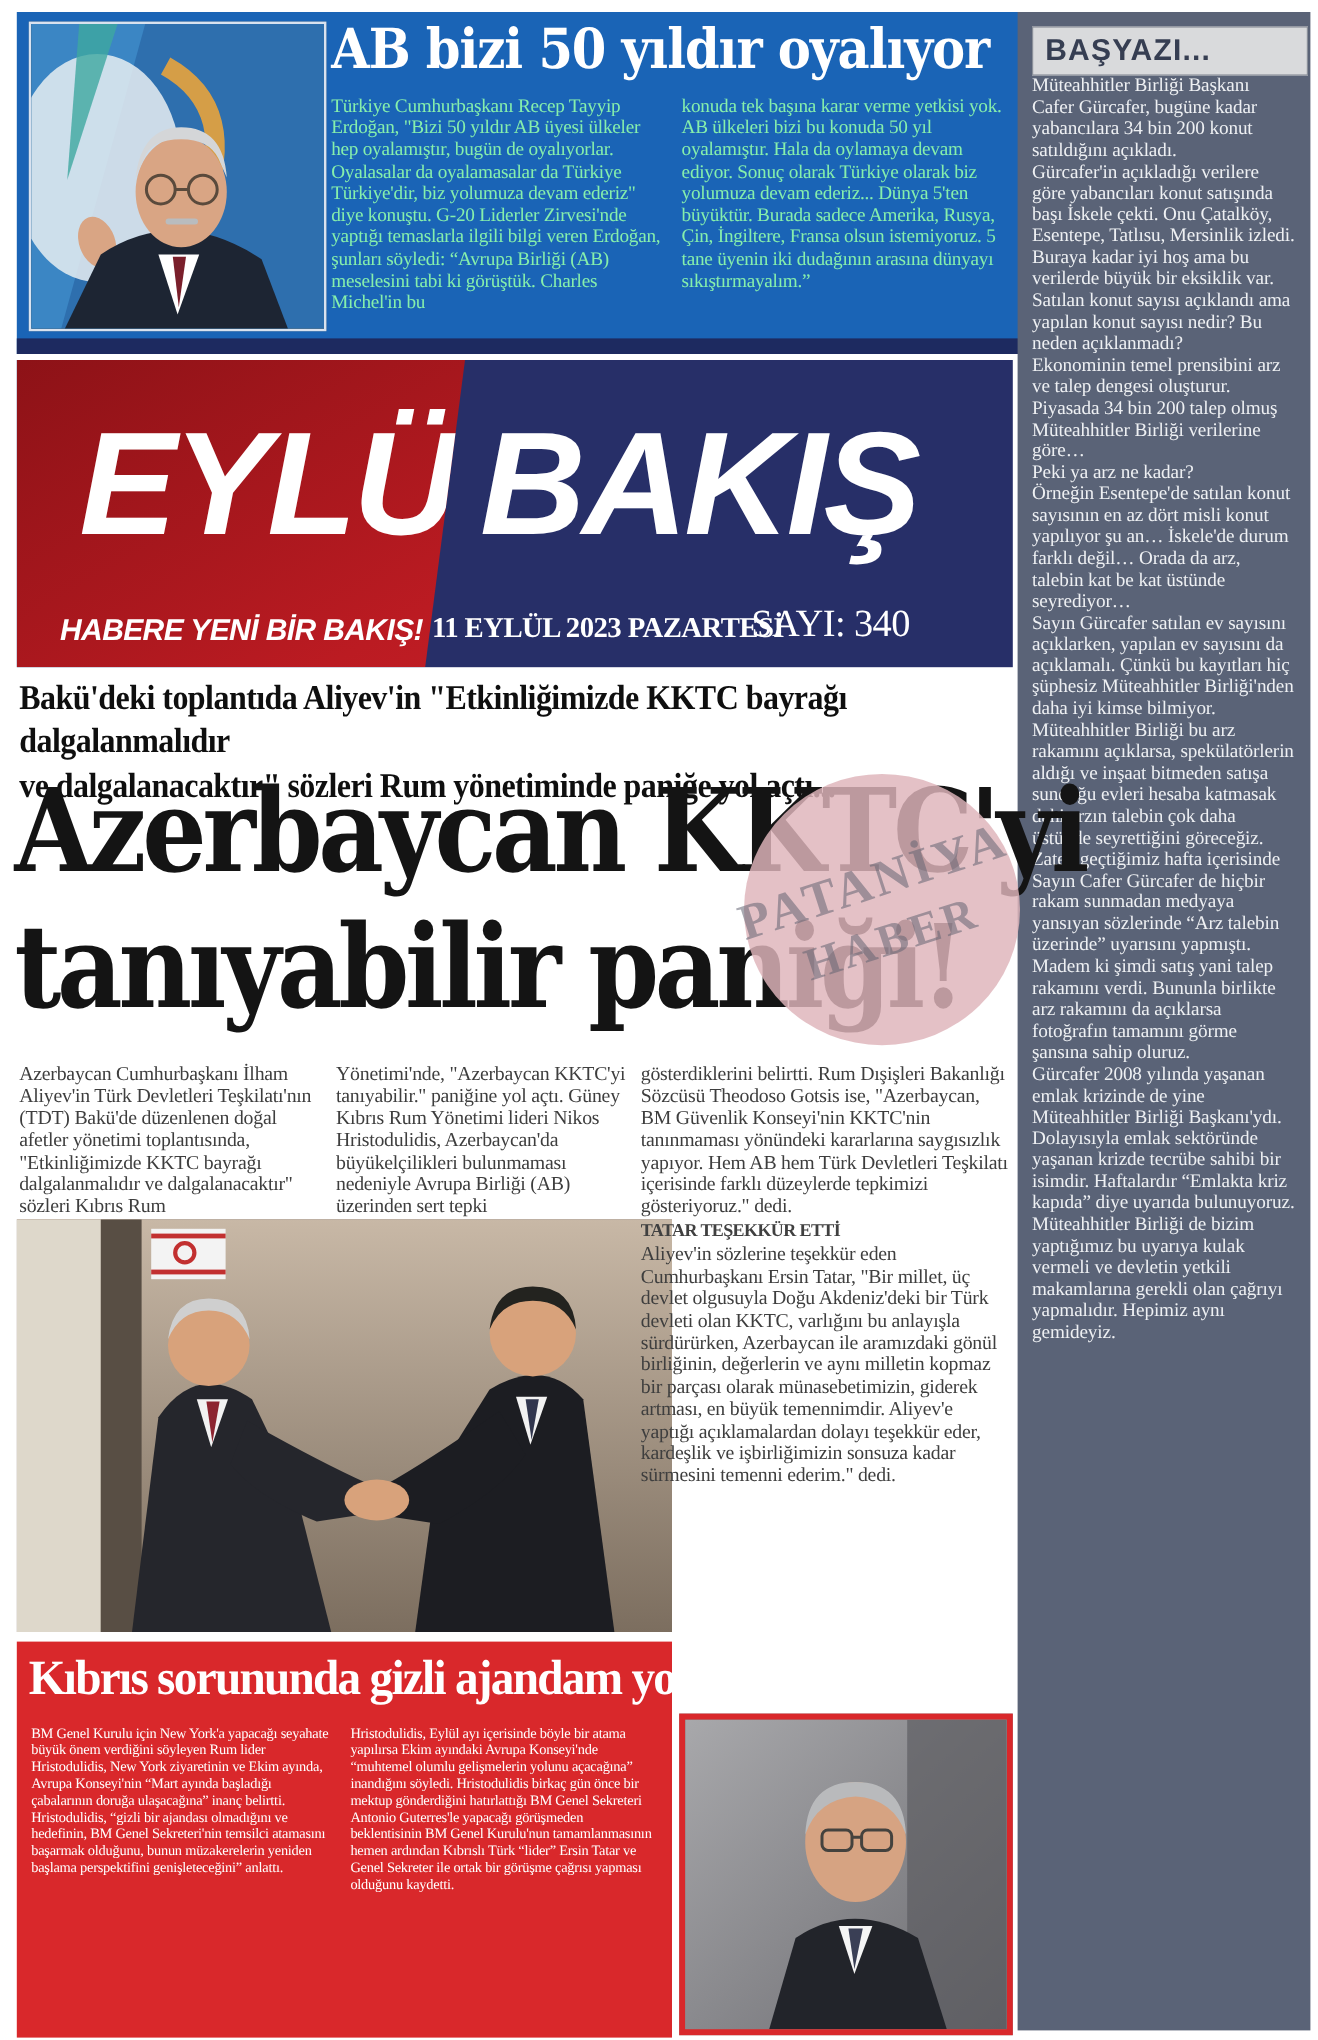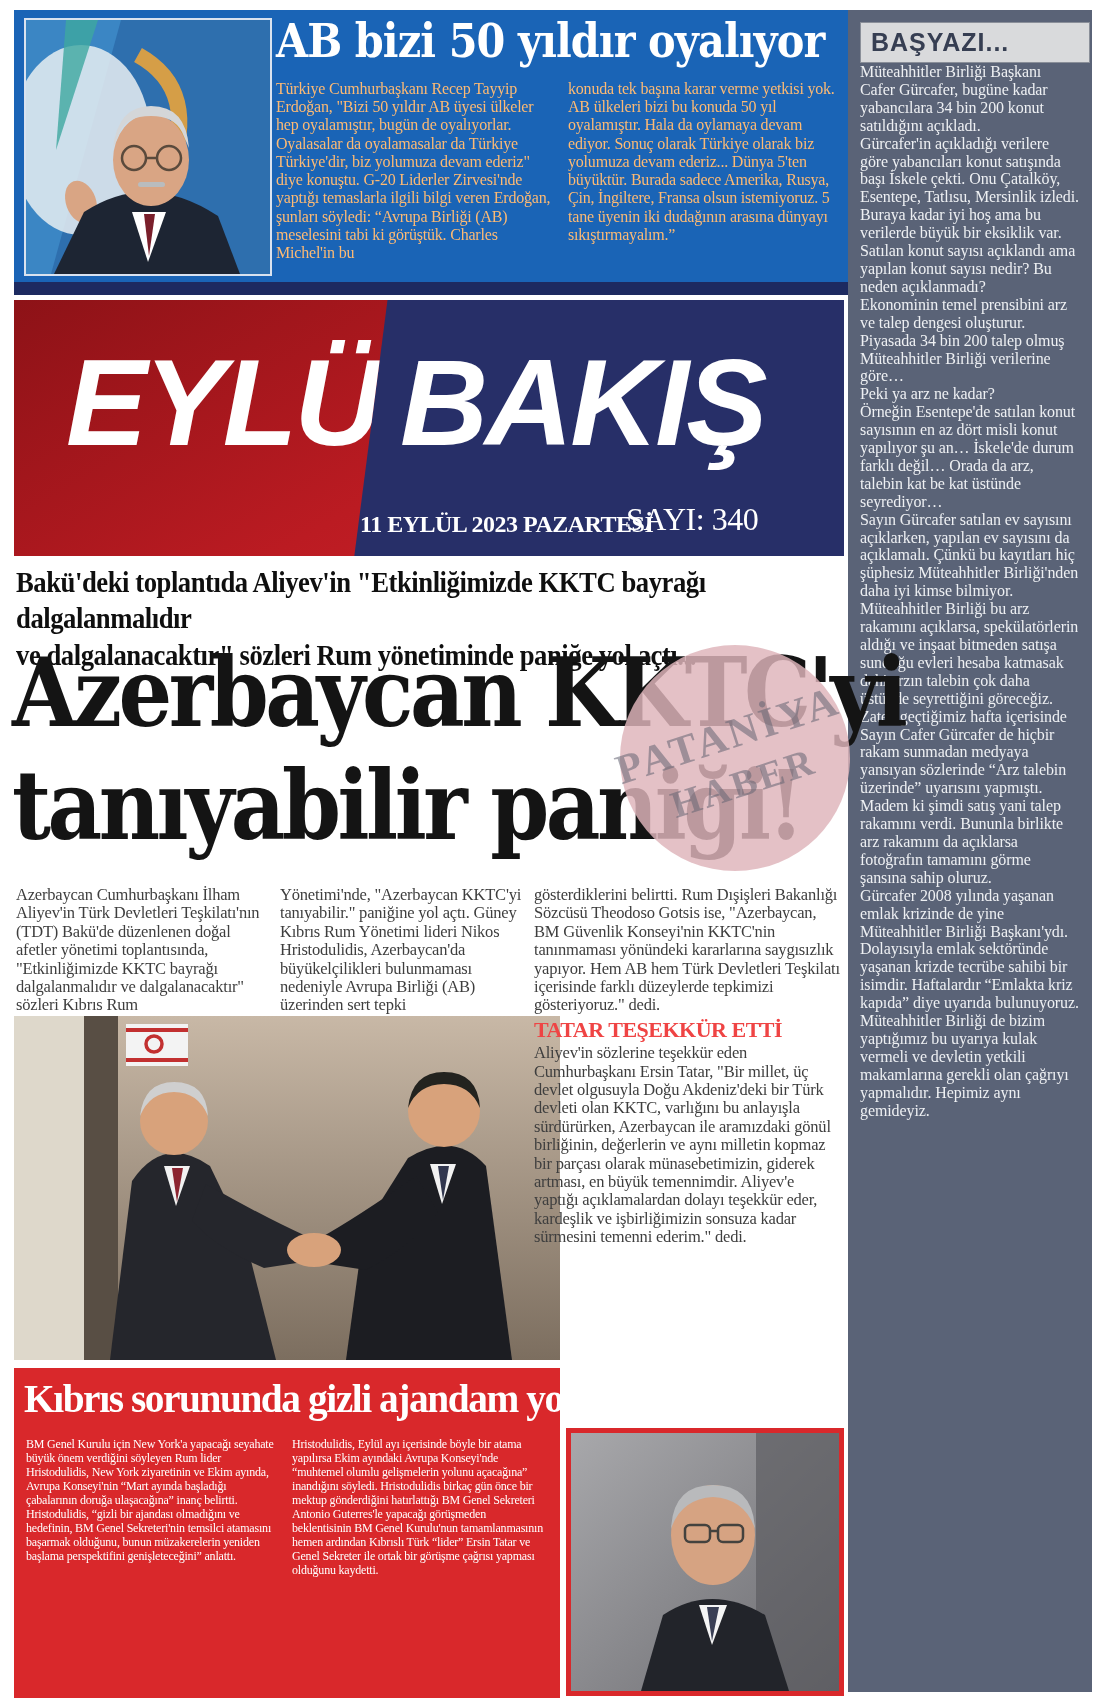--- a/index.html
+++ b/index.html
@@ -7,21 +7,21 @@
         font-family:"Liberation Serif",serif;overflow:hidden;}
 
   
   .top-article{position:absolute;left:14px;top:10px;width:910px;height:272px;
                background:#1a64b6;border-bottom:13px solid #1d2a60;}
   .ta-photo{position:absolute;left:10px;top:8px;width:244px;height:254px;
             border:2px solid #d9e2ef;background:#35556f;overflow:hidden;}
   .ta-headline{position:absolute;left:262px;top:4px;width:575px;margin:0;color:#fff;
                font-size:46px;font-weight:800;letter-spacing:-1px;white-space:nowrap;
                transform:scaleX(.9);transform-origin:left;font-family:"DejaVu Serif",serif;}
-  .ta-cols{position:absolute;left:262px;top:70px;width:572px;display:flex;gap:12px;color:#fdba74;}
+  .ta-cols{position:absolute;left:262px;top:70px;width:572px;display:flex;gap:12px;color:#86efac;}
   .ta-cols p{margin:0;width:280px;font-size:16px;line-height:1.14;letter-spacing:-0.2px;}
 
   
   .masthead{position:absolute;left:14px;top:300px;width:830px;height:256px;background:#272f68;}
   .mh-red{position:absolute;inset:0;
           background:linear-gradient(150deg,#8d1217 0%,#bb1b22 55%,#d0242e 100%);
           clip-path:polygon(0 0,45% 0,41% 100%,0 100%);}
   .mh-word{position:absolute;color:#fff;font-family:"Liberation Sans",sans-serif;
            font-weight:900;font-style:italic;font-size:122px;line-height:1;letter-spacing:-3px;}
   .mh-yeni{left:52px;top:42px;}
@@ -48,21 +48,21 @@
   .stamp-inner{transform:rotate(-18deg);text-align:center;
          color:rgba(100,100,115,.55);font-weight:700;letter-spacing:3px;line-height:1.25;}
   .stamp-l1{font-size:42px;display:block;}
   .stamp-l2{font-size:38px;display:block;}
 
   .lead-col{position:absolute;top:886px;color:#3e3e3e;font-size:16.5px;line-height:1.115;
             letter-spacing:-0.2px;z-index:3;}
   .lead-col1{left:16px;width:254px;}
   .lead-col2{left:280px;width:248px;}
   .lead-col3{left:534px;width:306px;}
-  .tatar{color:#ef4444;font-weight:800;font-size:22px;letter-spacing:-0.5px;margin:3px 0 2px;}
+  .tatar{color:#404040;font-weight:800;font-size:15px;letter-spacing:-0.5px;margin:3px 0 2px;}
 
   .handshake-photo{position:absolute;left:14px;top:1016px;width:546px;height:344px;
                    overflow:hidden;background:#a4968a;}
 
   
   .bottom-article{position:absolute;left:14px;top:1368px;width:546px;height:330px;
                   background:#d9282b;color:#fff;}
   .ba-headline{position:absolute;left:10px;top:6px;margin:0;color:#fff;font-weight:800;
                font-size:41px;letter-spacing:-1.5px;white-space:nowrap;
                transform:scaleX(.96);transform-origin:left;}
@@ -114,20 +114,21 @@
     <h1 class="ta-headline">AB bizi 50 yıldır oyalıyor</h1>
     <div class="ta-cols">
       <p>Türkiye Cumhurbaşkanı Recep Tayyip Erdoğan, "Bizi 50 yıldır AB üyesi ülkeler hep oyalamıştır, bugün de oyalıyorlar. Oyalasalar da oyalamasalar da Türkiye Türkiye'dir, biz yolumuza devam ederiz" diye konuştu. G-20 Liderler Zirvesi'nde yaptığı temaslarla ilgili bilgi veren Erdoğan, şunları söyledi: “Avrupa Birliği (AB) meselesini tabi ki görüştük. Charles Michel'in bu</p>
       <p>konuda tek başına karar verme yetkisi yok. AB ülkeleri bizi bu konuda 50 yıl oyalamıştır. Hala da oylamaya devam ediyor. Sonuç olarak Türkiye olarak biz yolumuza devam ederiz... Dünya 5'ten büyüktür. Burada sadece Amerika, Rusya, Çin, İngiltere, Fransa olsun istemiyoruz. 5 tane üyenin iki dudağının arasına dünyayı sıkıştırmayalım.”</p>
     </div>
   </section>
 
   <section class="masthead">
     <div class="mh-red">
       <div class="mh-word mh-yeni">EYLÜL</div>
+      <div class="mh-slogan">HABERE YENİ BİR BAKIŞ!</div>
     </div>
     <div class="mh-word mh-gorus">BAKIŞ</div>
     <div class="mh-date">11 EYLÜL 2023 PAZARTESİ</div>
     <div class="mh-issue">SAYI: 340</div>
   </section>
 
   <div class="kicker">
     <div>Bakü'deki toplantıda Aliyev'in "Etkinliğimizde KKTC bayrağı dalgalanmalıdır</div>
     <div>ve dalgalanacaktır" sözleri Rum yönetiminde paniğe yol açtı...</div>
   </div>

